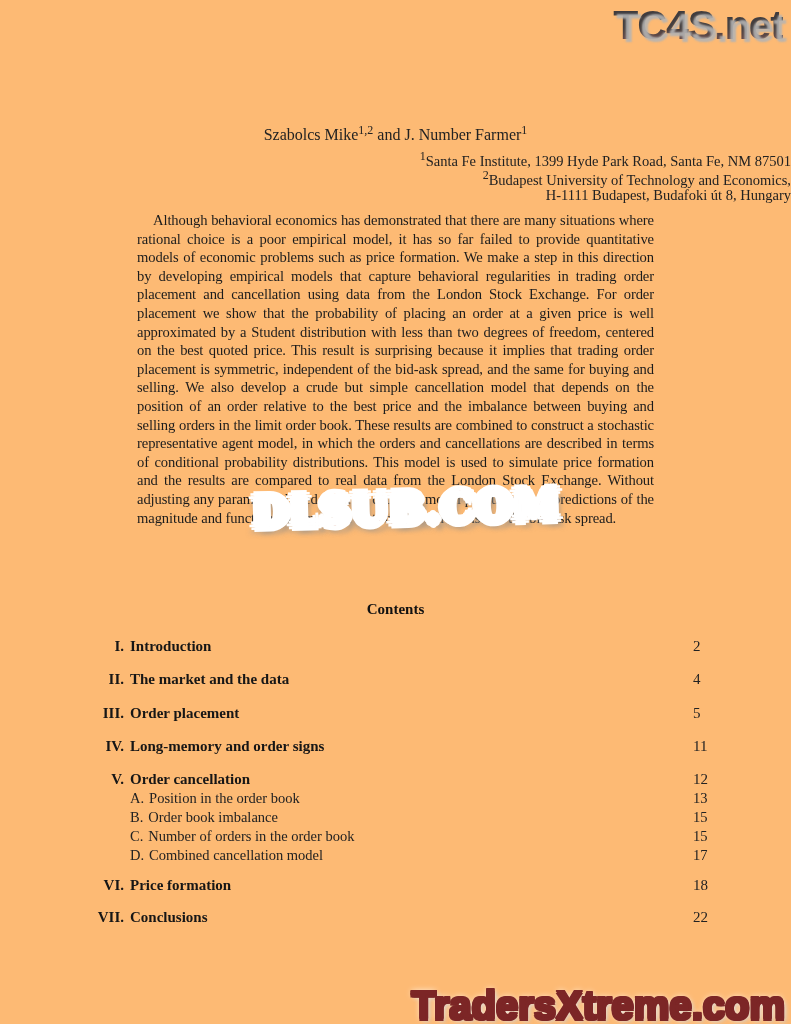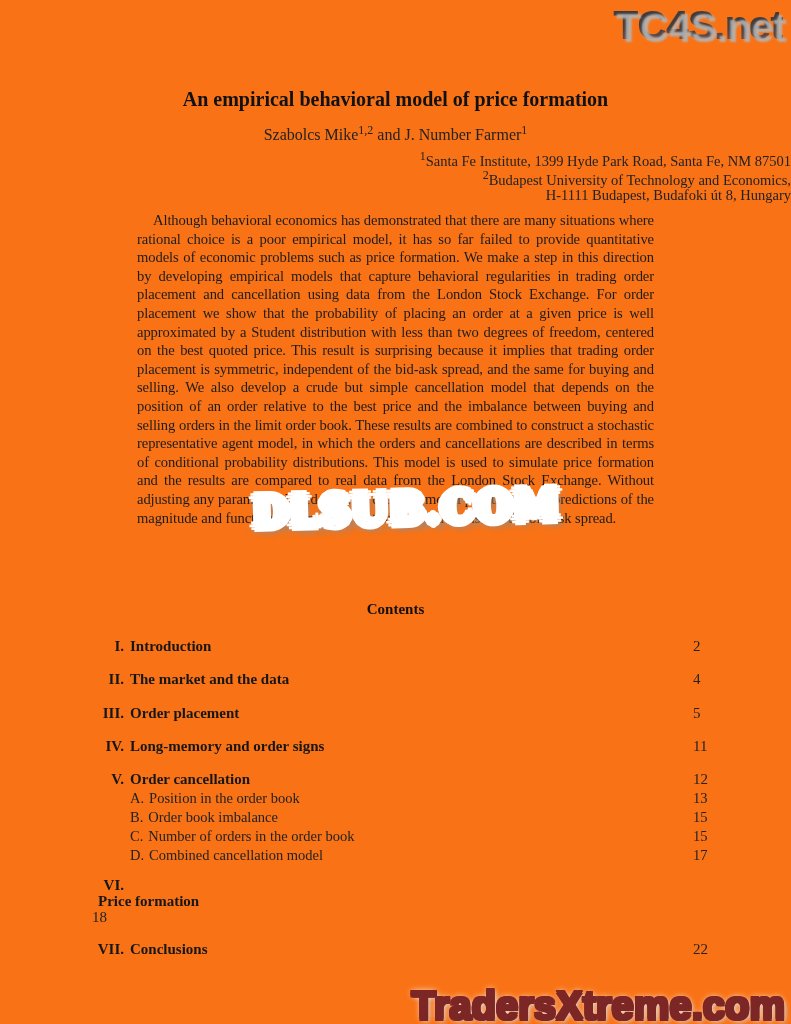--- a/index.html
+++ b/index.html
@@ -1,20 +1,20 @@
 <!DOCTYPE html>
 <html><head>
 <meta charset="utf-8">
 <style>
   * { margin:0; padding:0; box-sizing:border-box; }
   html,body { background:#ffffff; }
   .page {
     position:relative;
     width:791px; height:1024px;
-    background:#f97316;
+    background:#fdba74;
     font-family:"Liberation Serif","DejaVu Serif",serif;
     color:#1c1c1c;
     overflow:hidden;
   }
 
   
   .wm-top {
     position:absolute; top:2px; right:8px;
     font-family:"Liberation Sans","DejaVu Sans",sans-serif;
     font-weight:bold; font-size:41px; letter-spacing:-1px;
@@ -82,21 +82,21 @@
   .toc-title{ flex:1 1 auto; padding-left:6px; }
   .toc-page { flex:0 0 16px; text-align:left; font-weight:normal; color:#222; }
   .toc-row.l2 { font-weight:normal; font-size:14.5px; color:#222; }
   .toc-row.l2 .toc-num { width:32px; text-align:right; visibility:hidden; }
   .toc-row.l2 .toc-sub { padding-left:6px; }
   .toc-row.l2 .toc-title { padding-left:5px; }
   .mb-main { margin-bottom:17px; }
   .mb-main2 { margin-bottom:18px; }
   .mb-sub { margin-bottom:3px; }
   .mb-gap { margin-bottom:14px; }
-  .mb-gap2 { margin-bottom:16px;flex-direction:column; }
+  .mb-gap2 { margin-bottom:16px; }
 
   
   .wm-bottom {
     position:absolute; top:983px; right:6px;
     font-family:"Liberation Sans","DejaVu Sans",sans-serif;
     font-weight:bold; font-size:40px; letter-spacing:0px;
     background:linear-gradient(180deg,#e09a9a 0%,#d47a7a 45%,#bb4a4a 100%);
     -webkit-background-clip:text; background-clip:text;
     color:transparent;
     text-shadow:
@@ -107,21 +107,20 @@
     margin-left: 23px;
   }
 </style>
 </head>
 <body>
 
 <div class="page">
 
   <div class="wm-top">TC4S.net</div>
 
-  <h1 class="title">An empirical behavioral model of price formation</h1>
 
   <div class="authors"><span>Szabolcs Mike</span><sup>1,2</sup><span> and </span><span>J. Number Farmer</span><sup>1</sup></div>
 
   <div class="affil affil-1"><sup>1</sup><span>Santa Fe Institute, 1399 Hyde Park Road, Santa Fe, NM 87501</span></div>
   <div class="affil affil-2"><sup>2</sup><span>Budapest University of Technology and Economics,</span></div>
   <div class="affil affil-3"><span>H-1111 Budapest, Budafoki út 8, Hungary</span></div>
 
   <div class="abstract">Although behavioral economics has demonstrated that there are many situations where rational choice is a poor empirical model, it has so far failed to provide quantitative models of economic problems such as price formation. We make a step in this direction by developing empirical models that capture behavioral regularities in trading order placement and cancellation using data from the London Stock Exchange. For order placement we show that the probability of placing an order at a given price is well approximated by a Student distribution with less than two degrees of freedom, centered on the best quoted price. This result is surprising because it implies that trading order placement is symmetric, independent of the bid-ask spread, and the same for buying and selling. We also develop a crude but simple cancellation model that depends on the position of an order relative to the best price and the imbalance between buying and selling orders in the limit order book. These results are combined to construct a stochastic representative agent model, in which the orders and cancellations are described in terms of conditional probability distributions. This model is used to simulate price formation and the results are compared to real data from the London Stock Exchange. Without adjusting any parameters based on price data, the model produces good predictions of the magnitude and functional form of the distribution of returns and the bid-ask spread.</div>
 
   <div class="stamp">DLSUB.COM</div>

